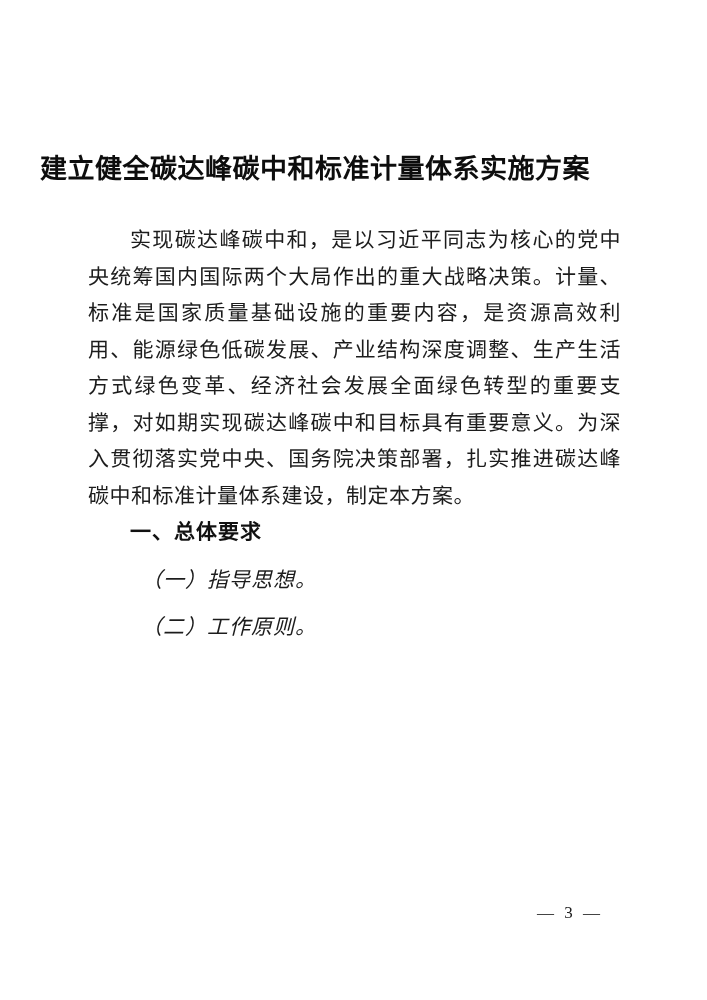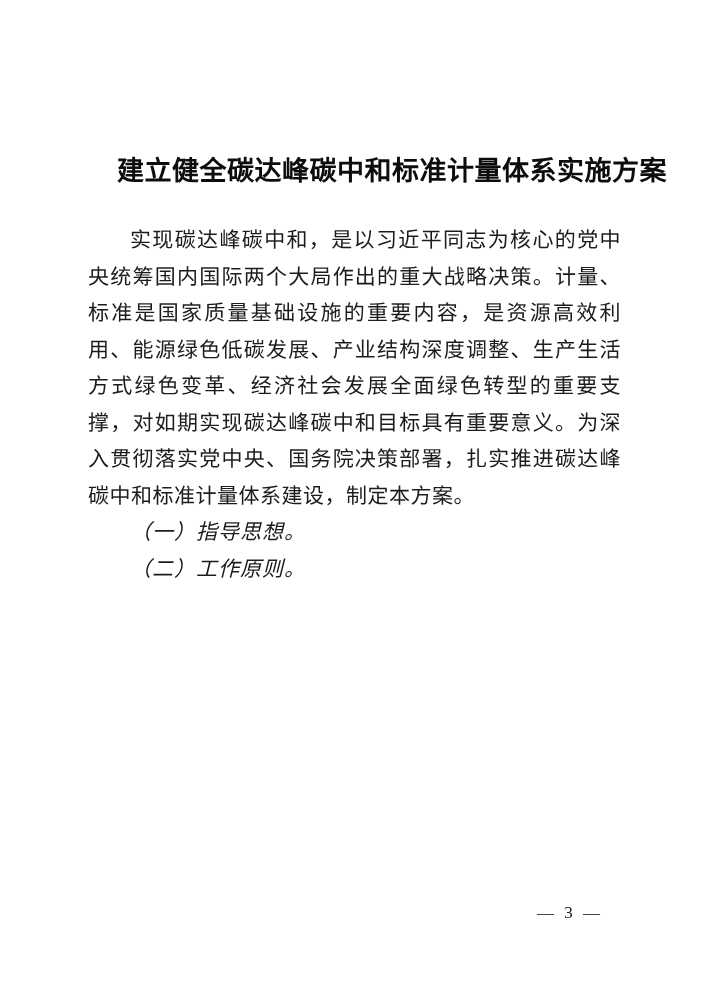--- a/index.html
+++ b/index.html
@@ -12,27 +12,27 @@
     width: 707px;
     height: 1000px;
     background: #ffffff;
     overflow: hidden;
     color: #1c1c1c;
     font-family: "Liberation Serif", "DejaVu Serif", serif;
   }
   .doc-title {
     margin: 0;
     padding: 150px 40px 0 40px;
-    text-align: right;
+    text-align: left;
     font-size: 27px;
     line-height: 42px;
     font-weight: 800;
     letter-spacing: 0.5px;
     color: #0d0d0d;
-    font-family: Liberation Sans, sans-serif;
+    font-family: Liberation Mono, monospace;
   }
   .content {
     position: absolute;
     left: 88px;
     right: 86px;
     top: 222px;
   }
   .para {
     margin: 0;
     font-size: 21px;
@@ -48,21 +48,21 @@
     margin: 0;
     font-size: 21px;
     line-height: 36.5px;
     font-weight: 700;
     text-indent: 2em;
     color: #111111;
     letter-spacing: 1px;
     font-family: "Liberation Sans", "DejaVu Sans", sans-serif;
   }
   .subheading-kai {
-    margin: 0;
+    margin: 11px;
     font-size: 21px;
     line-height: 36.5px;
     text-indent: 2em;
     font-style: italic;
     color: #1c1c1c;
     letter-spacing: 1px;
     font-family: "Liberation Serif", "DejaVu Serif", serif;
   }
   .page-number {
     position: absolute;
@@ -78,20 +78,21 @@
 <body>
 
 <div class="page">
 
   <h1 class="doc-title">建立健全碳达峰碳中和标准计量体系实施方案</h1>
 
   <div class="content">
 
     <p class="para">实现碳达峰碳中和，是以习近平同志为核心的党中央统筹国内国际两个大局作出的重大战略决策。计量、标准是国家质量基础设施的重要内容，是资源高效利用、能源绿色低碳发展、产业结构深度调整、生产生活方式绿色变革、经济社会发展全面绿色转型的重要支撑，对如期实现碳达峰碳中和目标具有重要意义。为深入贯彻落实党中央、国务院决策部署，扎实推进碳达峰碳中和标准计量体系建设，制定本方案。</p>
 
+    <h2 class="heading-1">一、总体要求</h2>
 
     <p class="subheading-kai">（一）指导思想。</p>
 
 
     <p class="subheading-kai">（二）工作原则。</p>
 
   </div>
 
   <div class="page-number">— 3 —</div>
 

